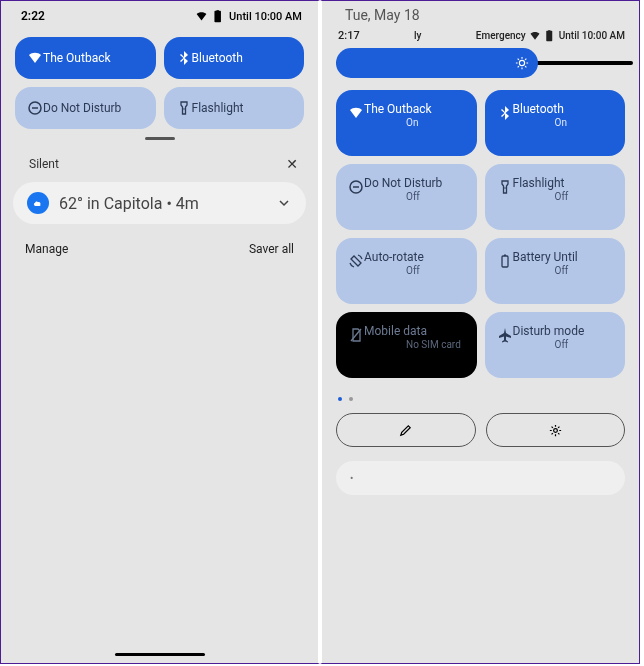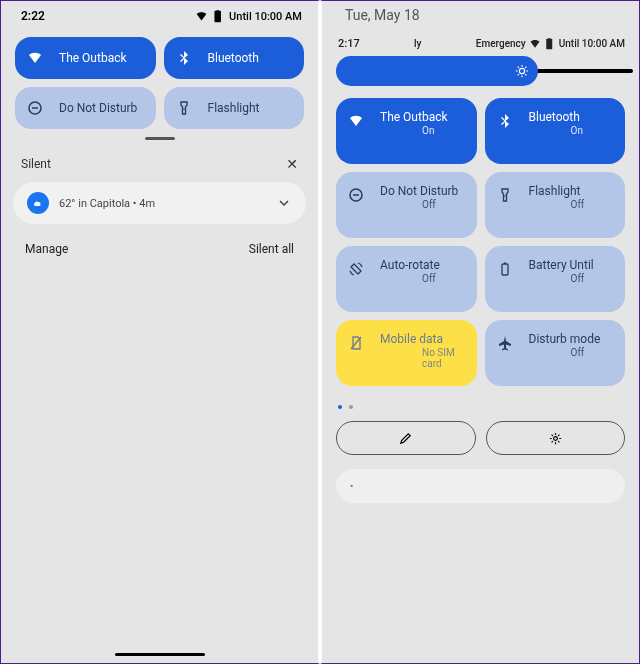--- a/index.html
+++ b/index.html
@@ -9,37 +9,37 @@
   .phone2 { border-left: 2px solid #fff; }
 
   .status-bar { display: flex; align-items: center; justify-content: space-between; padding: 8px 16px 4px 20px; font-size: 12px; font-weight: 600; color: #000; }
   .status-right { display: flex; align-items: center; gap: 4px; font-size: 11px; font-weight: 500; }
   .status-right svg { width: 13px; height: 13px; }
 
   .date-row { font-size: 14px; color: #555; padding: 6px 16px 0 23px; }
 
   .qs-panel { padding: 10px 14px 0 14px; }
   .tile-row { display: flex; gap: 8px; margin-bottom: 8px; }
-  .tile, .tile-big { flex: 1; border-radius: 16px; padding: 10px 12px; display: flex; align-items: center; gap: 16px; font-size: 12px; cursor: pointer; }
+  .tile, .tile-big { flex: 1; border-radius: 16px; padding: 10px 12px; display: flex; align-items: center; gap: 0; font-size: 12px; cursor: pointer; }
   .tile { height: 42px; }
   .tile-big { height: 66px; align-items: flex-start; padding: 12px 12px; }
   .tile.on, .tile-big.on { background: #1c5ed9; color: #fff; }
   .tile.off, .tile-big.off { background: #b3c6e7; color: #2c3b55; }
-  .tile-big.disabled { background: #fde047; color: #6c7a92; }
+  .tile-big.disabled { background: #000000; color: #6c7a92; }
   .tile svg, .tile-big svg { width: 16px; height: 16px; flex-shrink: 0; }
   .tile-big svg { margin-top: 3px; }
   .tile-txt { display: flex; flex-direction: column; gap: 1px; }
   .tile-sub { font-size: 10px; opacity: .85; margin-left: 42px; }
 
   .handle { width: 30px; height: 3px; background: #555; border-radius: 2px; margin: 6px auto 10px auto; }
 
-  .silent-hdr { display: flex; align-items: center; justify-content: space-between; padding: 6px 20px 6px 20px; font-size: 12px; color: #333; }
+  .silent-hdr { display: flex; align-items: center; justify-content: space-between; padding: 6px 20px 6px 28px; font-size: 12px; color: #333; }
   .silent-hdr .x { font-size: 14px; cursor: pointer; }
 
-  .notif { margin: 4px 12px; background: #f1f1f1; border-radius: 22px; padding: 10px 14px; display: flex; align-items: center; font-size: 11px; color: #444; cursor: pointer; }
+  .notif { margin: 4px 12px; background: #f1f1f1; border-radius: 22px; padding: 10px 14px; display: flex; align-items: center; font-size: 16px; color: #444; cursor: pointer; }
   .notif .wicon { width: 22px; height: 22px; border-radius: 50%; background: #1976f0; margin-right: 10px; display: flex; align-items: center; justify-content: center; }
   .notif .wicon svg { width: 12px; height: 12px; }
   .notif .chev { margin-left: auto; }
 
   .actions { display: flex; justify-content: space-between; padding: 14px 24px; font-size: 12px; color: #222; }
   .actions span { cursor: pointer; }
 
   .home-bar { position: absolute; bottom: 7px; left: 50%; transform: translateX(-50%); width: 90px; height: 3px; background: #000; border-radius: 2px; }
 
   
@@ -51,21 +51,21 @@
   .pager { padding: 0 16px 6px 16px; }
   .dot { display: inline-block; width: 4px; height: 4px; border-radius: 50%; background: #999; margin-right: 3px; }
   .dot.active { background: #1c5ed9; }
 
   .footer-btns { display: flex; gap: 10px; padding: 2px 14px 10px 14px; }
   .pill { flex: 1; height: 34px; border: 1px solid #555; border-radius: 17px; display: flex; align-items: center; justify-content: center; cursor: pointer; background: transparent; }
   .pill svg { width: 15px; height: 15px; }
 
   .notif2 { margin: 4px 14px; background: #efefef; border-radius: 20px; height: 34px; display: flex; align-items: center; padding: 0 14px; font-size: 10px; color: #777; }
 
-  .status2 { display: flex; align-items: center; justify-content: space-between; padding: 6px 14px 0 16px; font-size: 11px; font-weight: 500; color: #222; margin-top: 8px; }
+  .status2 { display: flex; align-items: center; justify-content: space-between; padding: 6px 14px 0 16px; font-size: 11px; font-weight: 500; color: #222; }
   .status2 .mid { font-size: 10px; }
   .status2-right { display: flex; align-items: center; gap: 3px; font-size: 10px; }
   .status2-right svg { width: 12px; height: 12px; }
 </style>
 </head>
 <body>
 
 <svg width="0" height="0" style="position:absolute">
   <defs>
     <g id="i-wifi">
@@ -180,21 +180,21 @@
         </svg>
       </span>
     <span>62° in Capitola • 4m</span>
     <svg class="chev" viewBox="0 0 16 16" width="16" height="16">
         <use href="#i-chevron"></use>
       </svg>
   </div>
 
   <div class="actions">
     <span>Manage</span>
-    <span>Silent all</span>
+    <span>Saver all</span>
   </div>
 
   <div class="home-bar"></div>
 </div>
 
 <div class="phone phone2">
   <div class="date-row">Tue, May 18</div>
 
   <div class="status2">
     <span>2:17</span>

